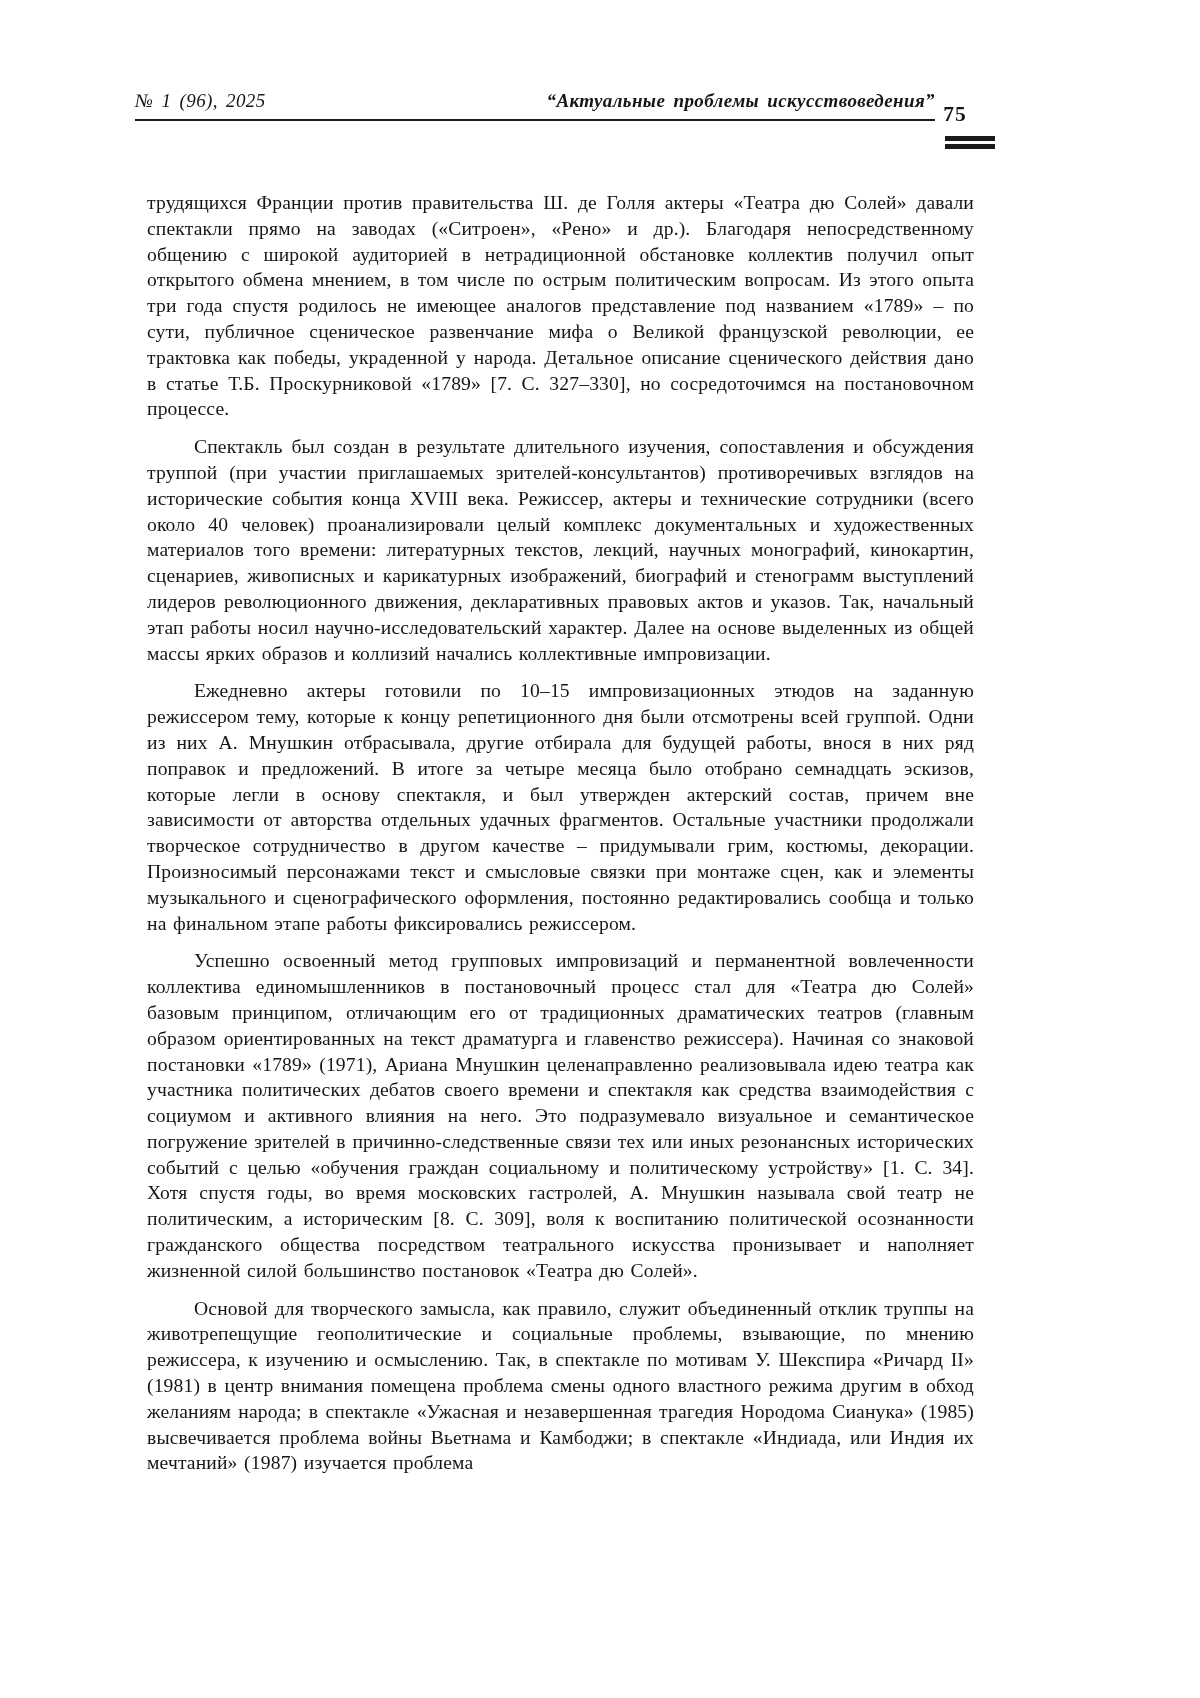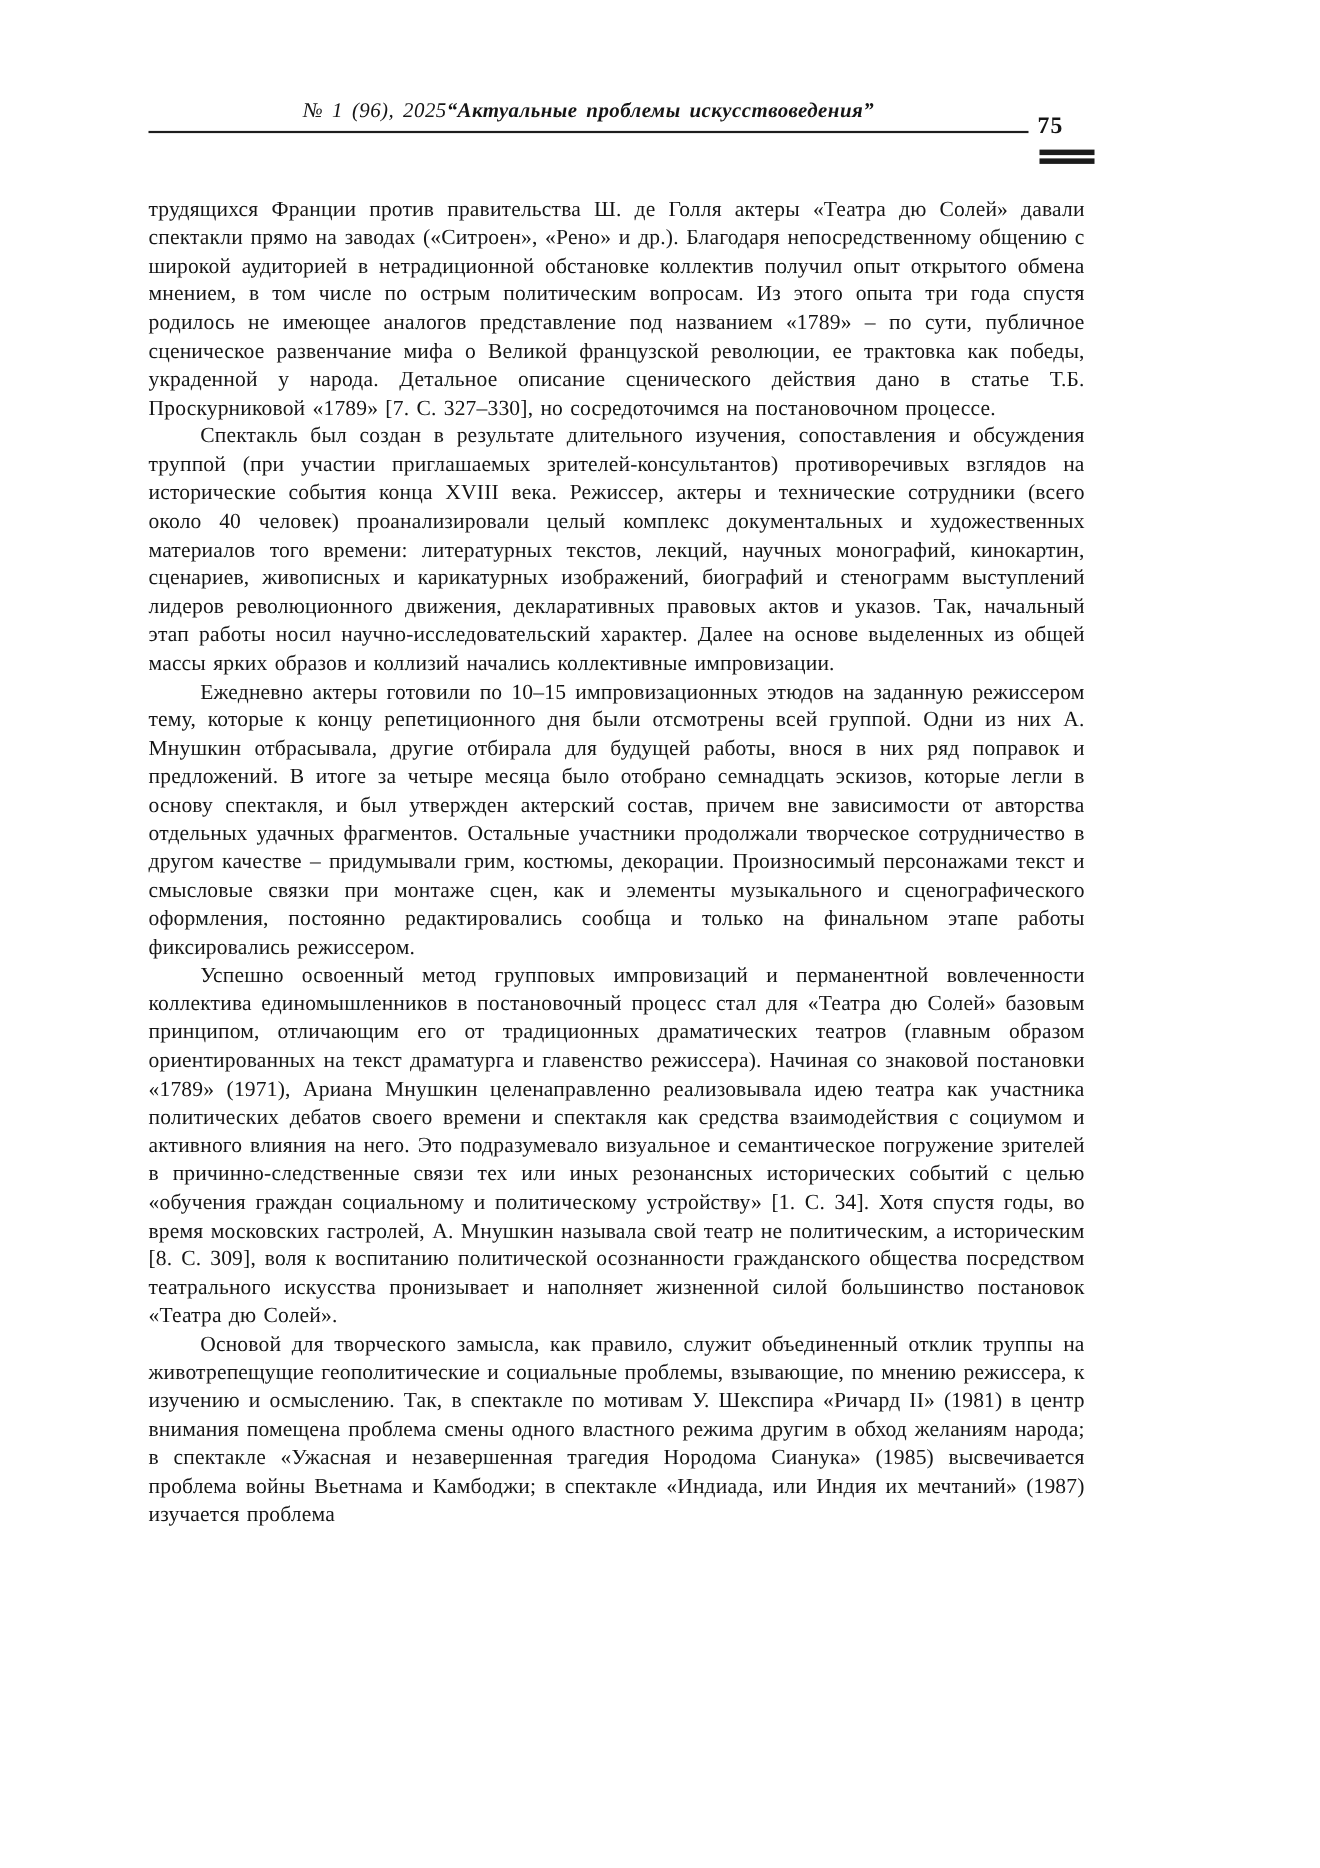--- a/index.html
+++ b/index.html
@@ -22,21 +22,21 @@
   }
   
   .page-header {
     position: absolute;
     top: 90px;
     left: 135px;
     width: 860px;
   }
   .header-row {
     display: flex;
-    justify-content: center;
+    justify-content: space-between;
     align-items: baseline;
     width: 800px;
     border-bottom: 2px solid #1d1d1d;
     padding-bottom: 7px;
     font-style: italic;
     font-size: 19px;
     letter-spacing: 0.4px;
     word-spacing: 3px;
   }
   .issue {
@@ -75,21 +75,21 @@
     top: 178px;
     left: 135px;
     width: 851px;
     font-size: 19.6px;
     line-height: 25.8px;
     text-align: justify;
     letter-spacing: 0.15px;
     word-spacing: 1.5px;
   }
   .body-text p {
-    margin: 0;
+    margin: 12px;
     text-indent: 47px;
   }
   .body-text p.no-indent {
     text-indent: 0;
   }
 </style>
 </head>
 <body>
 
 <div class="page">

